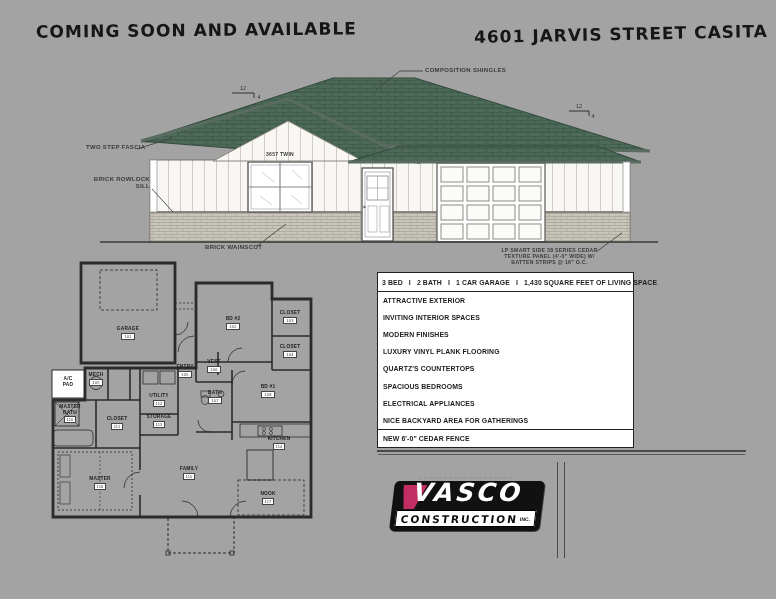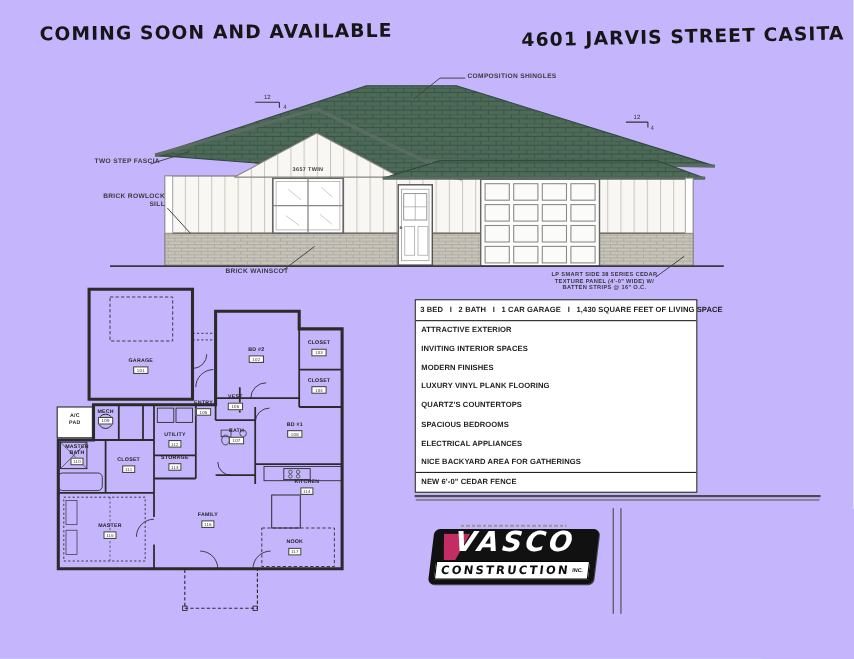--- a/index.html
+++ b/index.html
@@ -1,16 +1,16 @@
 <!DOCTYPE html>
 <html><head>
 <meta charset="utf-8">
 <style>
   html,body{margin:0;padding:0;background:#ffffff;}
-  #page{position:relative;width:776px;height:599px;background:#c4b5fd;overflow:hidden;
+  #page{position:relative;width:776px;height:599px;background:#a3a3a3;overflow:hidden;
         font-family:"Liberation Sans",sans-serif;color:#1d1d1d;}
   .abs{position:absolute;}
   
   .title{font-family:"DejaVu Sans",sans-serif;font-weight:700;font-size:17px;
          letter-spacing:1px;color:#161616;white-space:nowrap;}
   #title-left{left:36px;top:20px;transform:rotate(-.6deg);}
   #title-right{left:474px;top:24px;transform:rotate(-1.2deg);}
   
   .anno{font-size:6px;font-weight:600;letter-spacing:.3px;color:#3a3a3a;line-height:7px;white-space:nowrap;}
   

